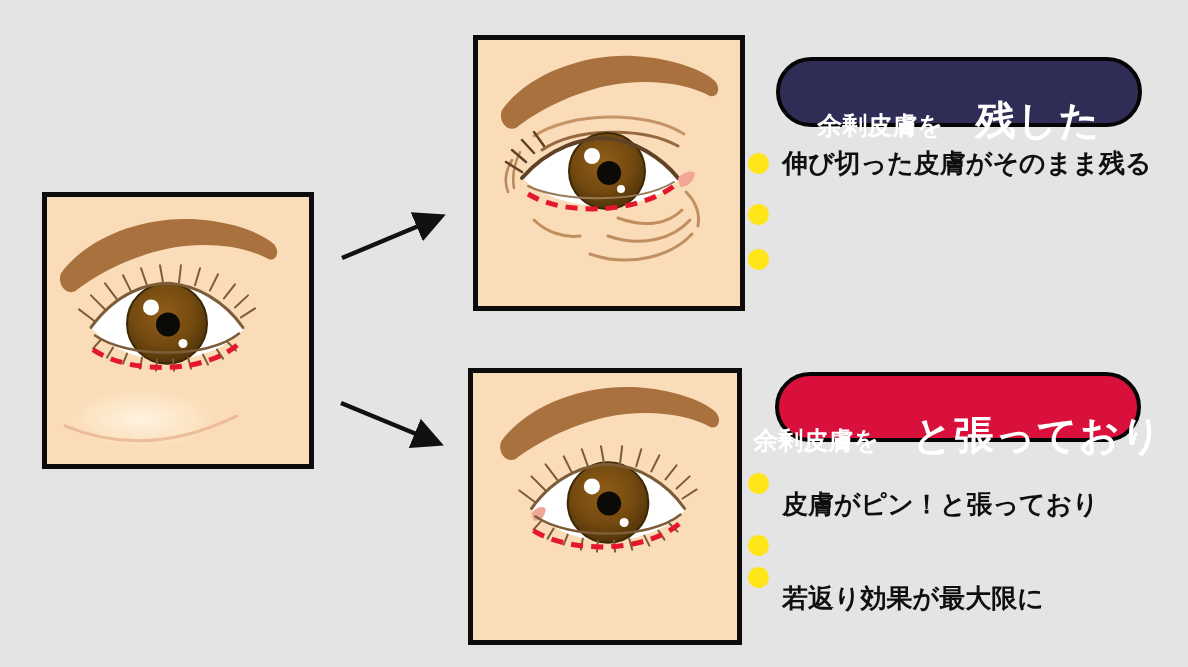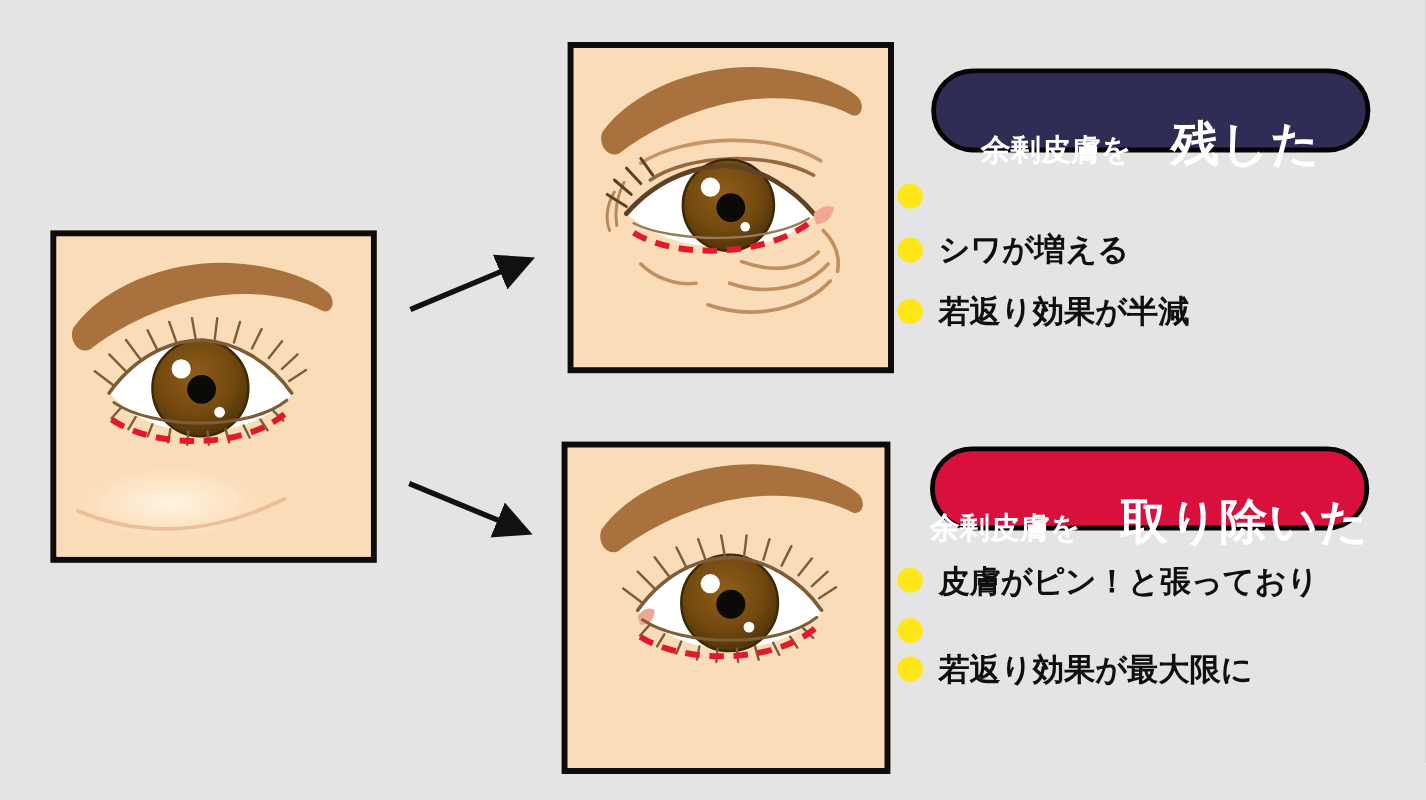--- a/index.html
+++ b/index.html
@@ -55,21 +55,21 @@
   .dot{
     flex:0 0 auto;
     width:21px;height:21px;border-radius:50%;
     background:var(--bullet_dot,#ffe619);
     margin-right:13px;
   }
   .bullets-kept .dot{margin-top:7px;}
   .bullets-removed .dot{margin-top:9px;}
   .txt{font-size:26px;font-weight:bold;}
   .bullets-kept .txt{line-height:34px;}
-  .bullets-removed .txt{line-height:40px;}
+  .bullets-removed .txt{line-height:40px;margin-top:20px;}
 </style>
 </head>
 <body>
 
 <div class="canvas">
 
   <div class="panel panel-before">
     <svg viewBox="0 0 262 266" preserveAspectRatio="none">
       <defs>
         <radialGradient id="iris1" cx="45%" cy="38%" r="70%">
@@ -168,34 +168,33 @@
   </div>
 
   <div class="badge badge-kept">
     <span class="prefix">余剰皮膚を</span>
       <span class="main">残した</span>
   </div>
 
   <ul class="bullets bullets-kept">
     <li>
       <span class="dot"></span>
-    </li>
-    <li>
-      <span class="dot"></span>
-      <span class="txt">シワが増える</span>
-    </li>
-    <li>
-      <span class="dot"></span>
-      <span class="txt">若返り効果が半減</span>
+      <span class="txt">伸び切った皮膚がそのまま残る</span>
+    </li>
+    <li>
+      <span class="dot"></span>
+    </li>
+    <li>
+      <span class="dot"></span>
     </li>
   </ul>
 
   <div class="badge badge-removed">
     <span class="prefix">余剰皮膚を</span>
-      <span class="main">取り除いた</span>
+      <span class="main">と張っており</span>
   </div>
 
   <ul class="bullets bullets-removed">
     <li>
       <span class="dot"></span>
       <span class="txt">
         <div>皮膚がピン！と張っており</div>
       </span>
     </li>
     <li>

